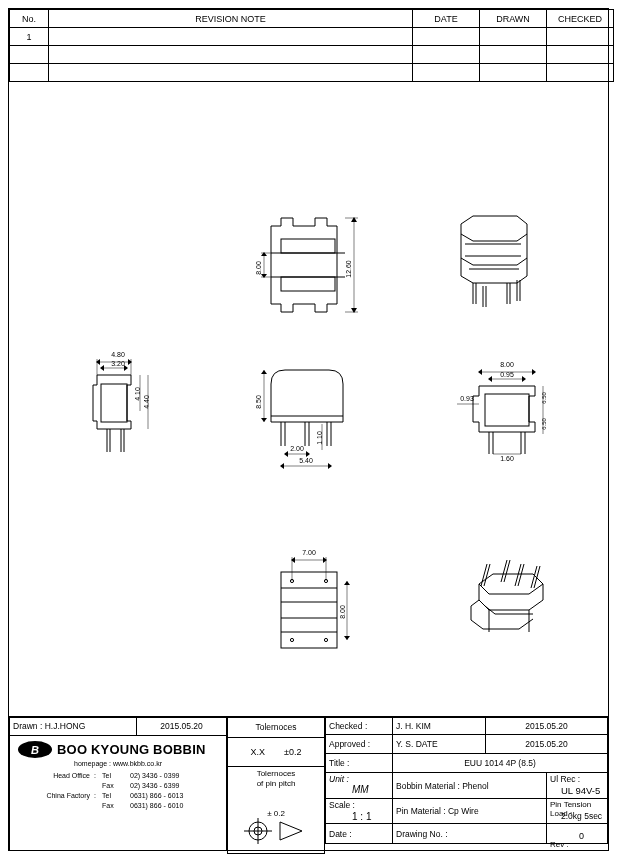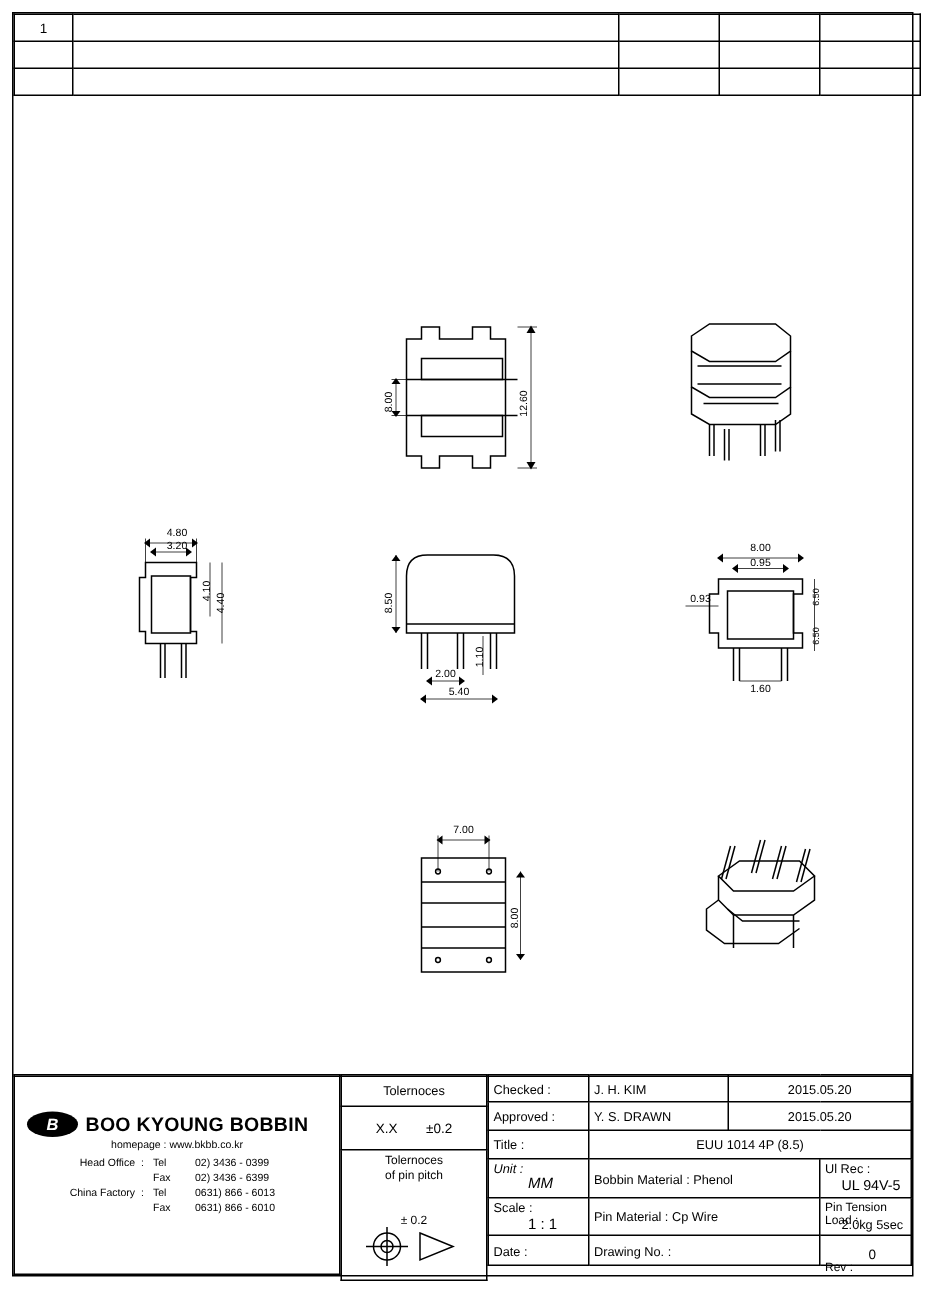--- a/index.html
+++ b/index.html
@@ -49,20 +49,27 @@
   .big{font-size:10px;}
   .center{text-align:center;}
 </style>
 </head>
 <body>
 
 <div class="sheet">
 
   <table class="rev">
     <tbody>
+        <tr class="hdr">
+      <td class="c0">No.</td>
+      <td class="c1">REVISION  NOTE</td>
+      <td class="c2">DATE</td>
+      <td class="c3">DRAWN</td>
+      <td class="c4">CHECKED</td>
+    </tr>
     <tr>
       <td class="c0">1</td>
       <td class="c1"></td>
       <td class="c2"></td>
       <td class="c3"></td>
       <td class="c4"></td>
     </tr>
     <tr>
       <td class="c0"></td>
       <td class="c1"></td>
@@ -243,20 +250,24 @@
         </g>
 
       </g>
     </svg>
   </div>
 
   <div class="title">
 
     <table class="tb blk-left">
       <tbody>
+          <tr>
+        <td style="height:18px;width:120px;">Drawn : H.J.HONG</td>
+        <td class="center" style="height:18px;">2015.05.20</td>
+      </tr>
       <tr>
             <td colspan="2" style="height:114px;padding:0;"></td>
           </tr>
     </tbody>
       </table>
 
     <div class="logo-area">
       <div class="logo-row">
         <div class="logo-oval">B</div>
         <div class="logo-name">BOO KYOUNG BOBBIN</div>
@@ -327,21 +338,21 @@
 
     <table class="tb blk-right">
       <tbody>
           <tr>
         <td class="rlab" style="width:60px;height:17px;">Checked :</td>
         <td class="rval" style="width:86px;">J. H. KIM</td>
         <td class="center" colspan="2">2015.05.20</td>
       </tr>
       <tr>
         <td class="rlab" style="height:17px;">Approved :</td>
-        <td class="rval">Y. S. DRAWN</td>
+        <td class="rval">Y. S. DATE</td>
         <td class="center" colspan="2">2015.05.20</td>
       </tr>
       <tr>
         <td class="rlab" style="height:18px;">Title :</td>
         <td class="center big" colspan="3">EUU 1014 4P (8.5)</td>
       </tr>
       <tr>
         <td style="height:24px;padding:0;position:relative;font-style:italic;">
           <span style="position:absolute;left:3px;top:1px;font-size:8.5px;">Unit :</span>
           <span style="position:absolute;left:26px;top:11px;font-size:10px;">MM</span>

